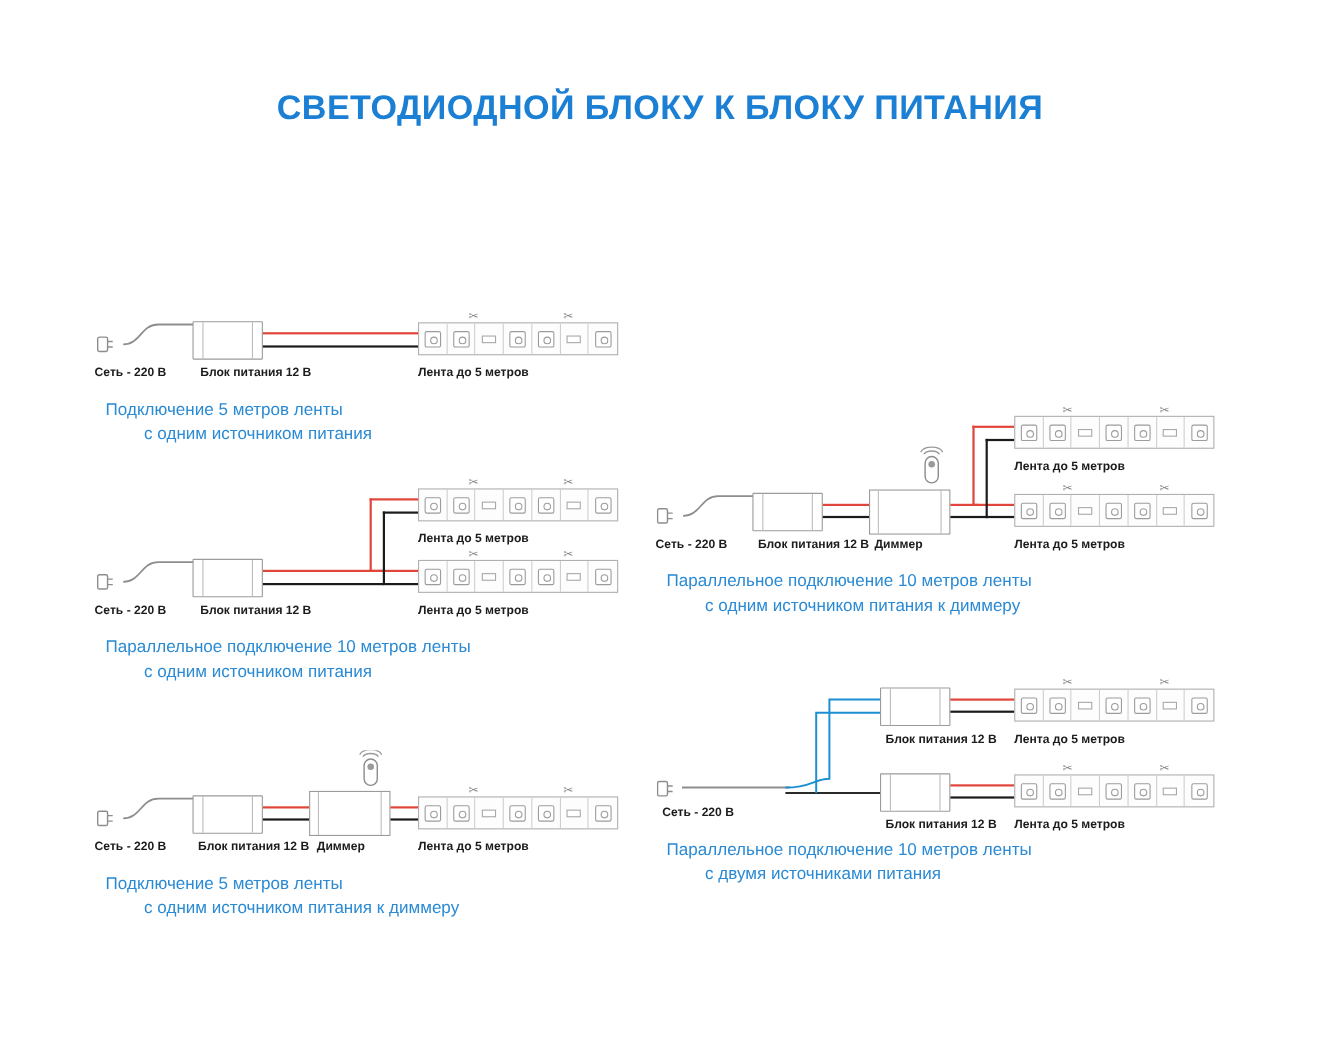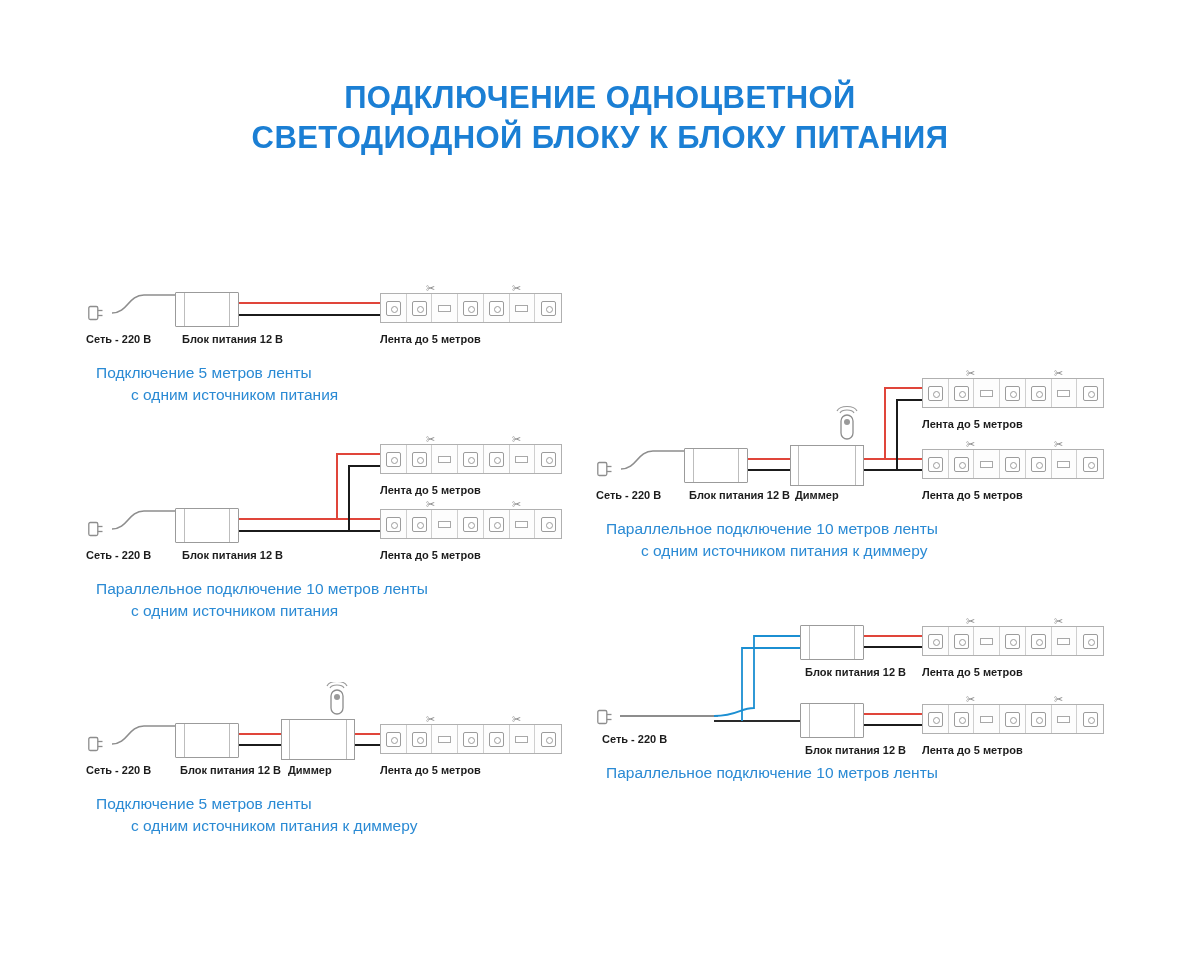--- a/index.html
+++ b/index.html
@@ -151,21 +151,20 @@
     line-height: 22px;
     color: #2a8ad4;
     white-space: nowrap;
   }
   .caption .l2 { display: block; margin-left: 35px; }
 </style>
 </head>
 <body>
 
 <div class="title">
-  <span class="line">ПОДКЛЮЧЕНИЕ ОДНОЦВЕТНОЙ</span>
   <span class="line">СВЕТОДИОДНОЙ БЛОКУ К БЛОКУ ПИТАНИЯ</span>
 </div>
 
 <div class="diagram" style="left:0;top:0;width:600px;height:380px;">
 
   <svg class="plug" style="left:88px;top:302px;" width="26" height="22" viewBox="0 0 26 22">
     <rect x="0.8" y="4.5" width="9" height="13" rx="1.5" fill="#ffffff" stroke="#8d8d8d" stroke-width="1.3"></rect>
     <line x1="9.8" y1="8.5" x2="14.5" y2="8.5" stroke="#8d8d8d" stroke-width="1.3"></line>
     <line x1="9.8" y1="13.5" x2="14.5" y2="13.5" stroke="#8d8d8d" stroke-width="1.3"></line>
   </svg>
@@ -571,14 +570,15 @@
       </div>
   </div>
   <span class="scissor" style="left:966px;top:694px;">✂</span>
   <span class="scissor" style="left:1054px;top:694px;">✂</span>
   <div class="lbl" style="left:922px;top:744px;">Лента до 5 метров</div>
 
   <div class="lbl" style="left:602px;top:733px;">Сеть - 220 В</div>
 
   <div class="caption" style="left:606px;top:762px;">
     <span class="l1">Параллельное подключение 10 метров ленты</span>
+    <span class="l2">с двумя источниками питания</span>
   </div>
 </div>
 
 </body></html>

